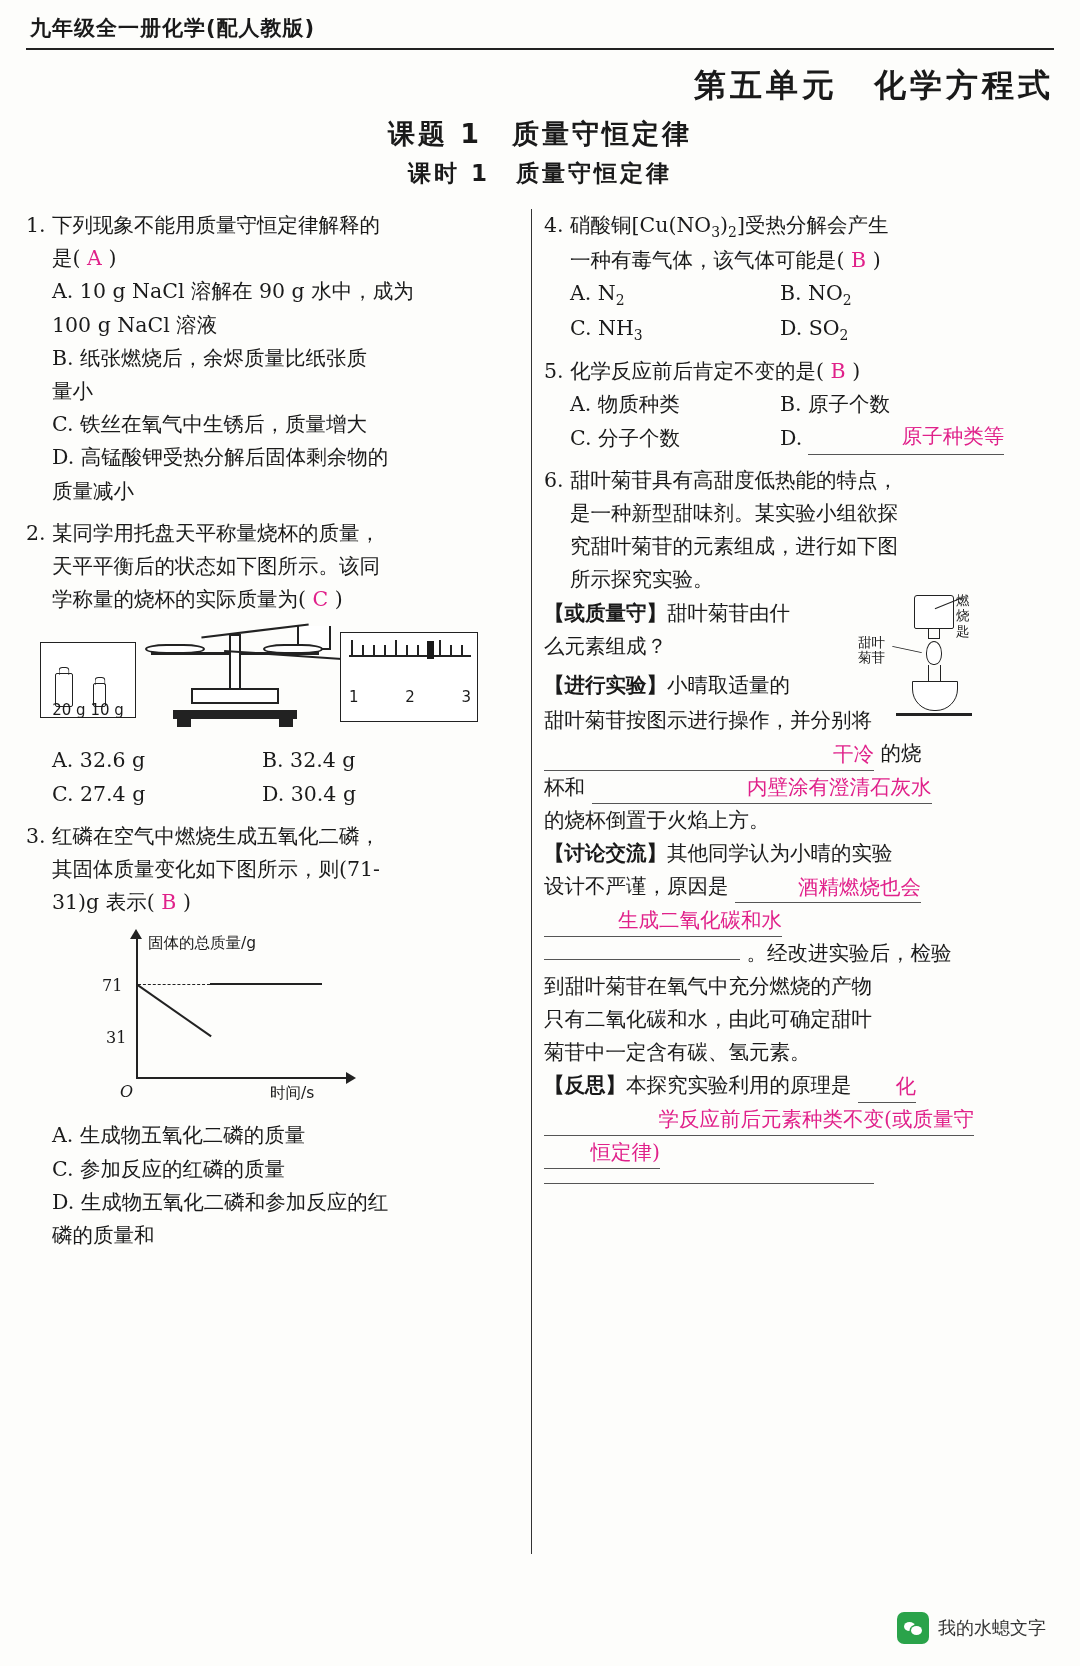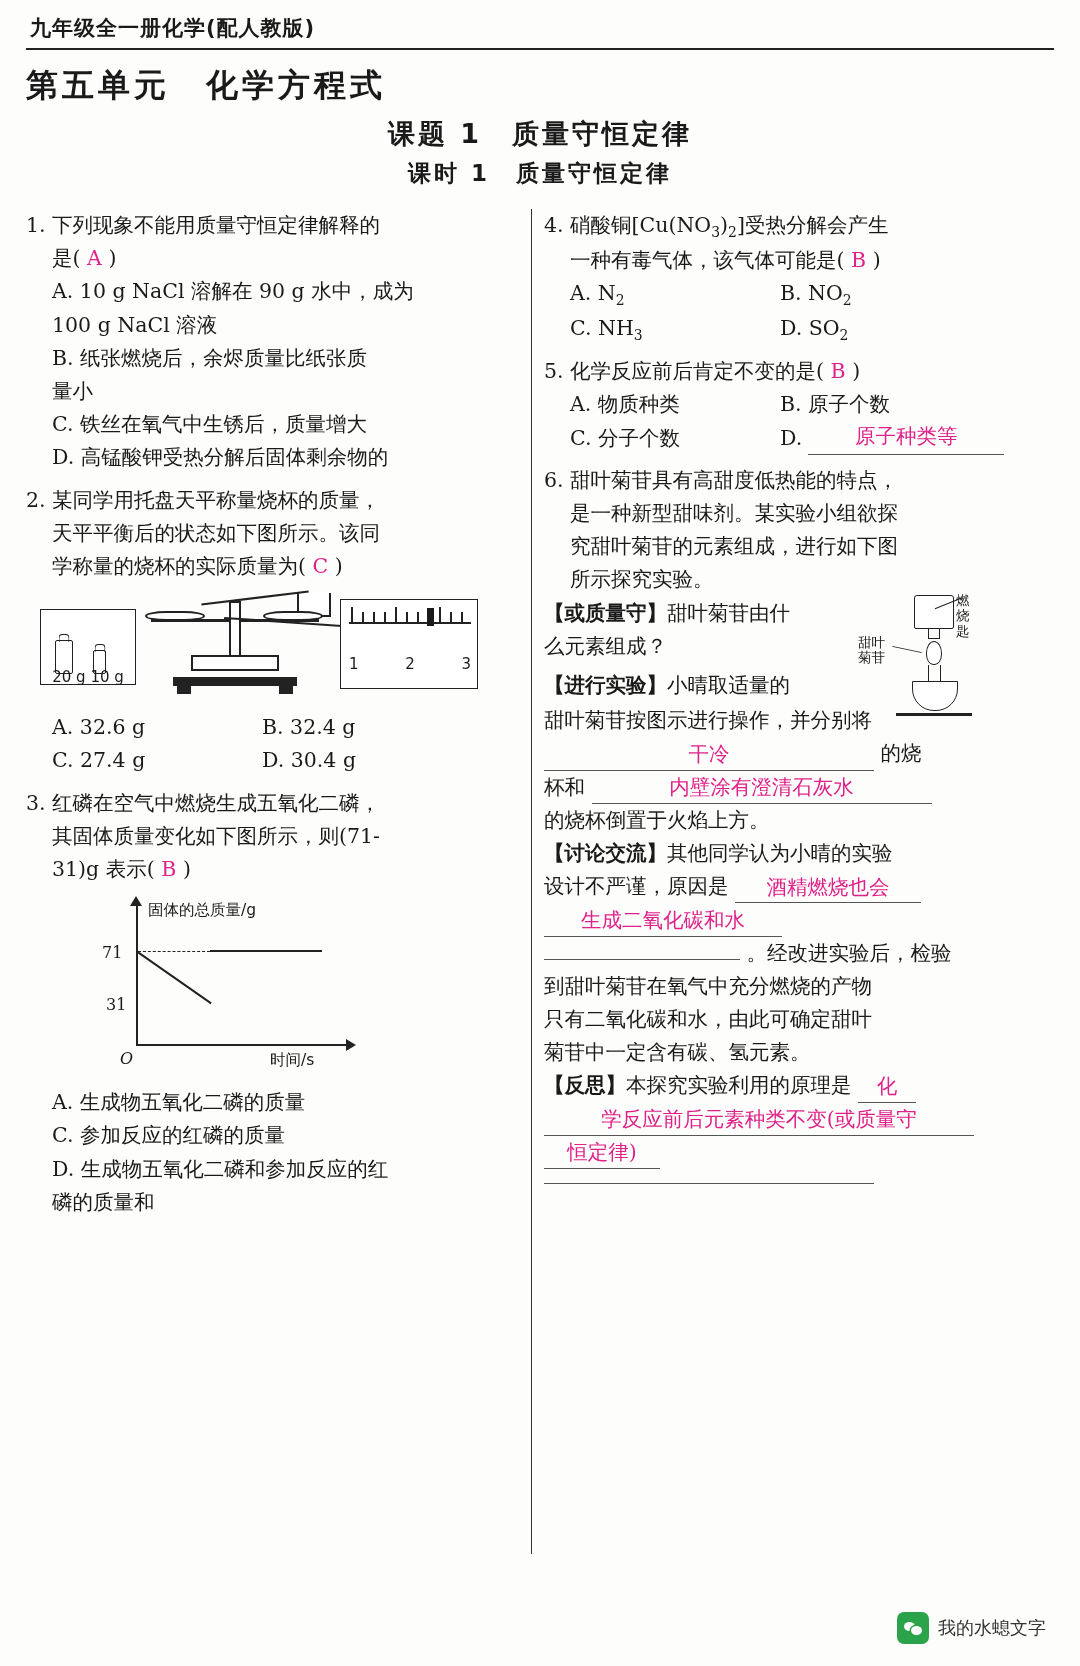--- a/index.html
+++ b/index.html
@@ -18,21 +18,21 @@
     font-family:"DejaVu Sans", sans-serif;
     font-weight:bold;
     font-size:21px;
     letter-spacing:1px;
     padding-left:4px;
     margin-bottom:2px;
   }
   .rule { border-top:2px solid #222; margin:6px 0 10px 0; }
 
   .title-unit {
-    text-align:left;
+    text-align:right;
     font-size:32px;
     font-weight:bold;
     letter-spacing:4px;
     font-family:"DejaVu Sans", sans-serif;
     margin:14px 0 8px 0;
   }
   .title-topic {
     text-align:center;
     font-size:27px;
     font-weight:bold;
@@ -66,21 +66,21 @@
   .q-body { flex:1; }
   .opt { padding-left:26px; font-size:20.5px; line-height:1.62; }
   .opt-row { display:flex; padding-left:26px; font-size:20.5px; line-height:1.62; }
   .opt-row .o { width:210px; }
 
   .ans { color:#e0218a; font-family:"DejaVu Serif", serif; }
   .blank {
     display:inline-block;
     border-bottom:1.5px solid #555;
     color:#e0218a;
-    text-align:center;
+    text-align:right;
     vertical-align:bottom;
     line-height:1.45;
   }
   .blank-empty { display:inline-block; border-bottom:1.5px solid #555; }
 
   sub { font-size:0.68em; }
 
   
   .fig-balance {
     margin:8px 0 10px 14px;
@@ -223,20 +223,21 @@
             <span class="ans">A</span>
             <span>)</span>
           </span>
         </div>
         <div class="opt">A. 10 g NaCl 溶解在 90 g 水中，成为</div>
         <div class="opt">100 g NaCl 溶液</div>
         <div class="opt">B. 纸张燃烧后，余烬质量比纸张质</div>
         <div class="opt">量小</div>
         <div class="opt">C. 铁丝在氧气中生锈后，质量增大</div>
         <div class="opt">D. 高锰酸钾受热分解后固体剩余物的</div>
+        <div class="opt">质量减小</div>
       </div>
 
       <div class="q">
         <div class="q-head">
           <span class="q-num">2.</span>
           <span class="q-body">
             <span>某同学用托盘天平称量烧杯的质量，</span><br>
             <span>天平平衡后的状态如下图所示。该同</span><br>
             <span>学称量的烧杯的实际质量为(</span>
             <span class="ans">C</span>

